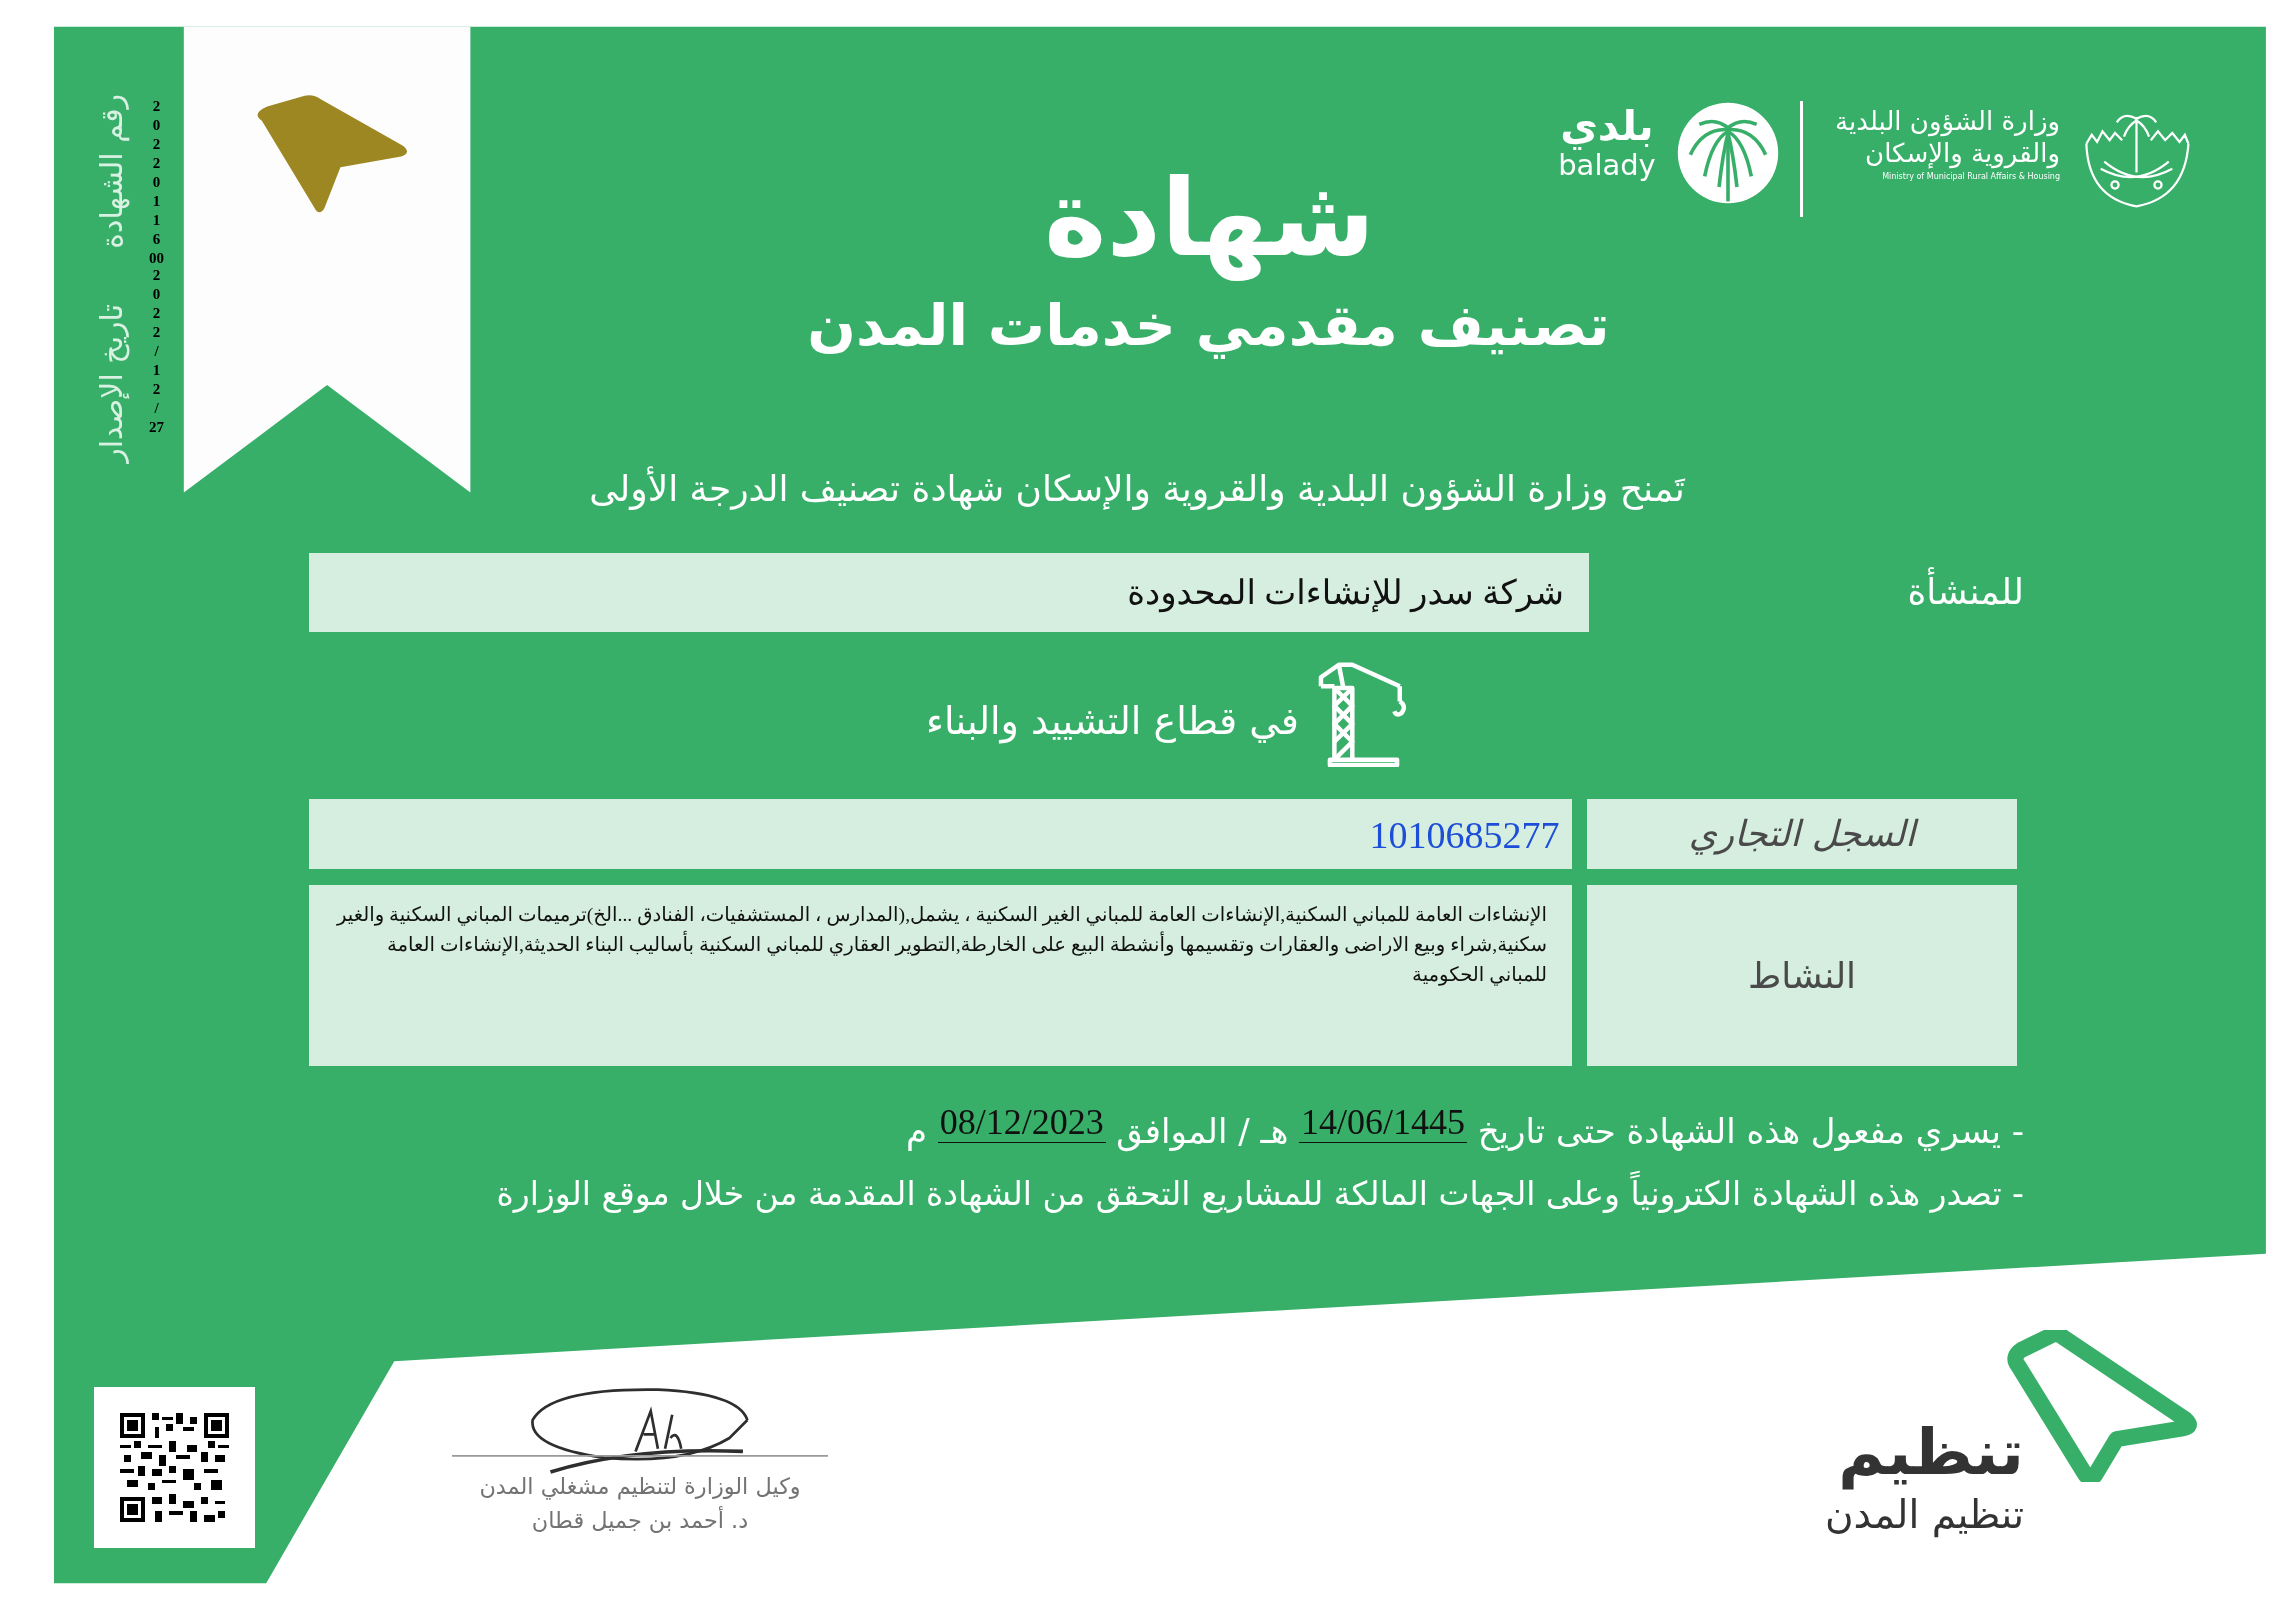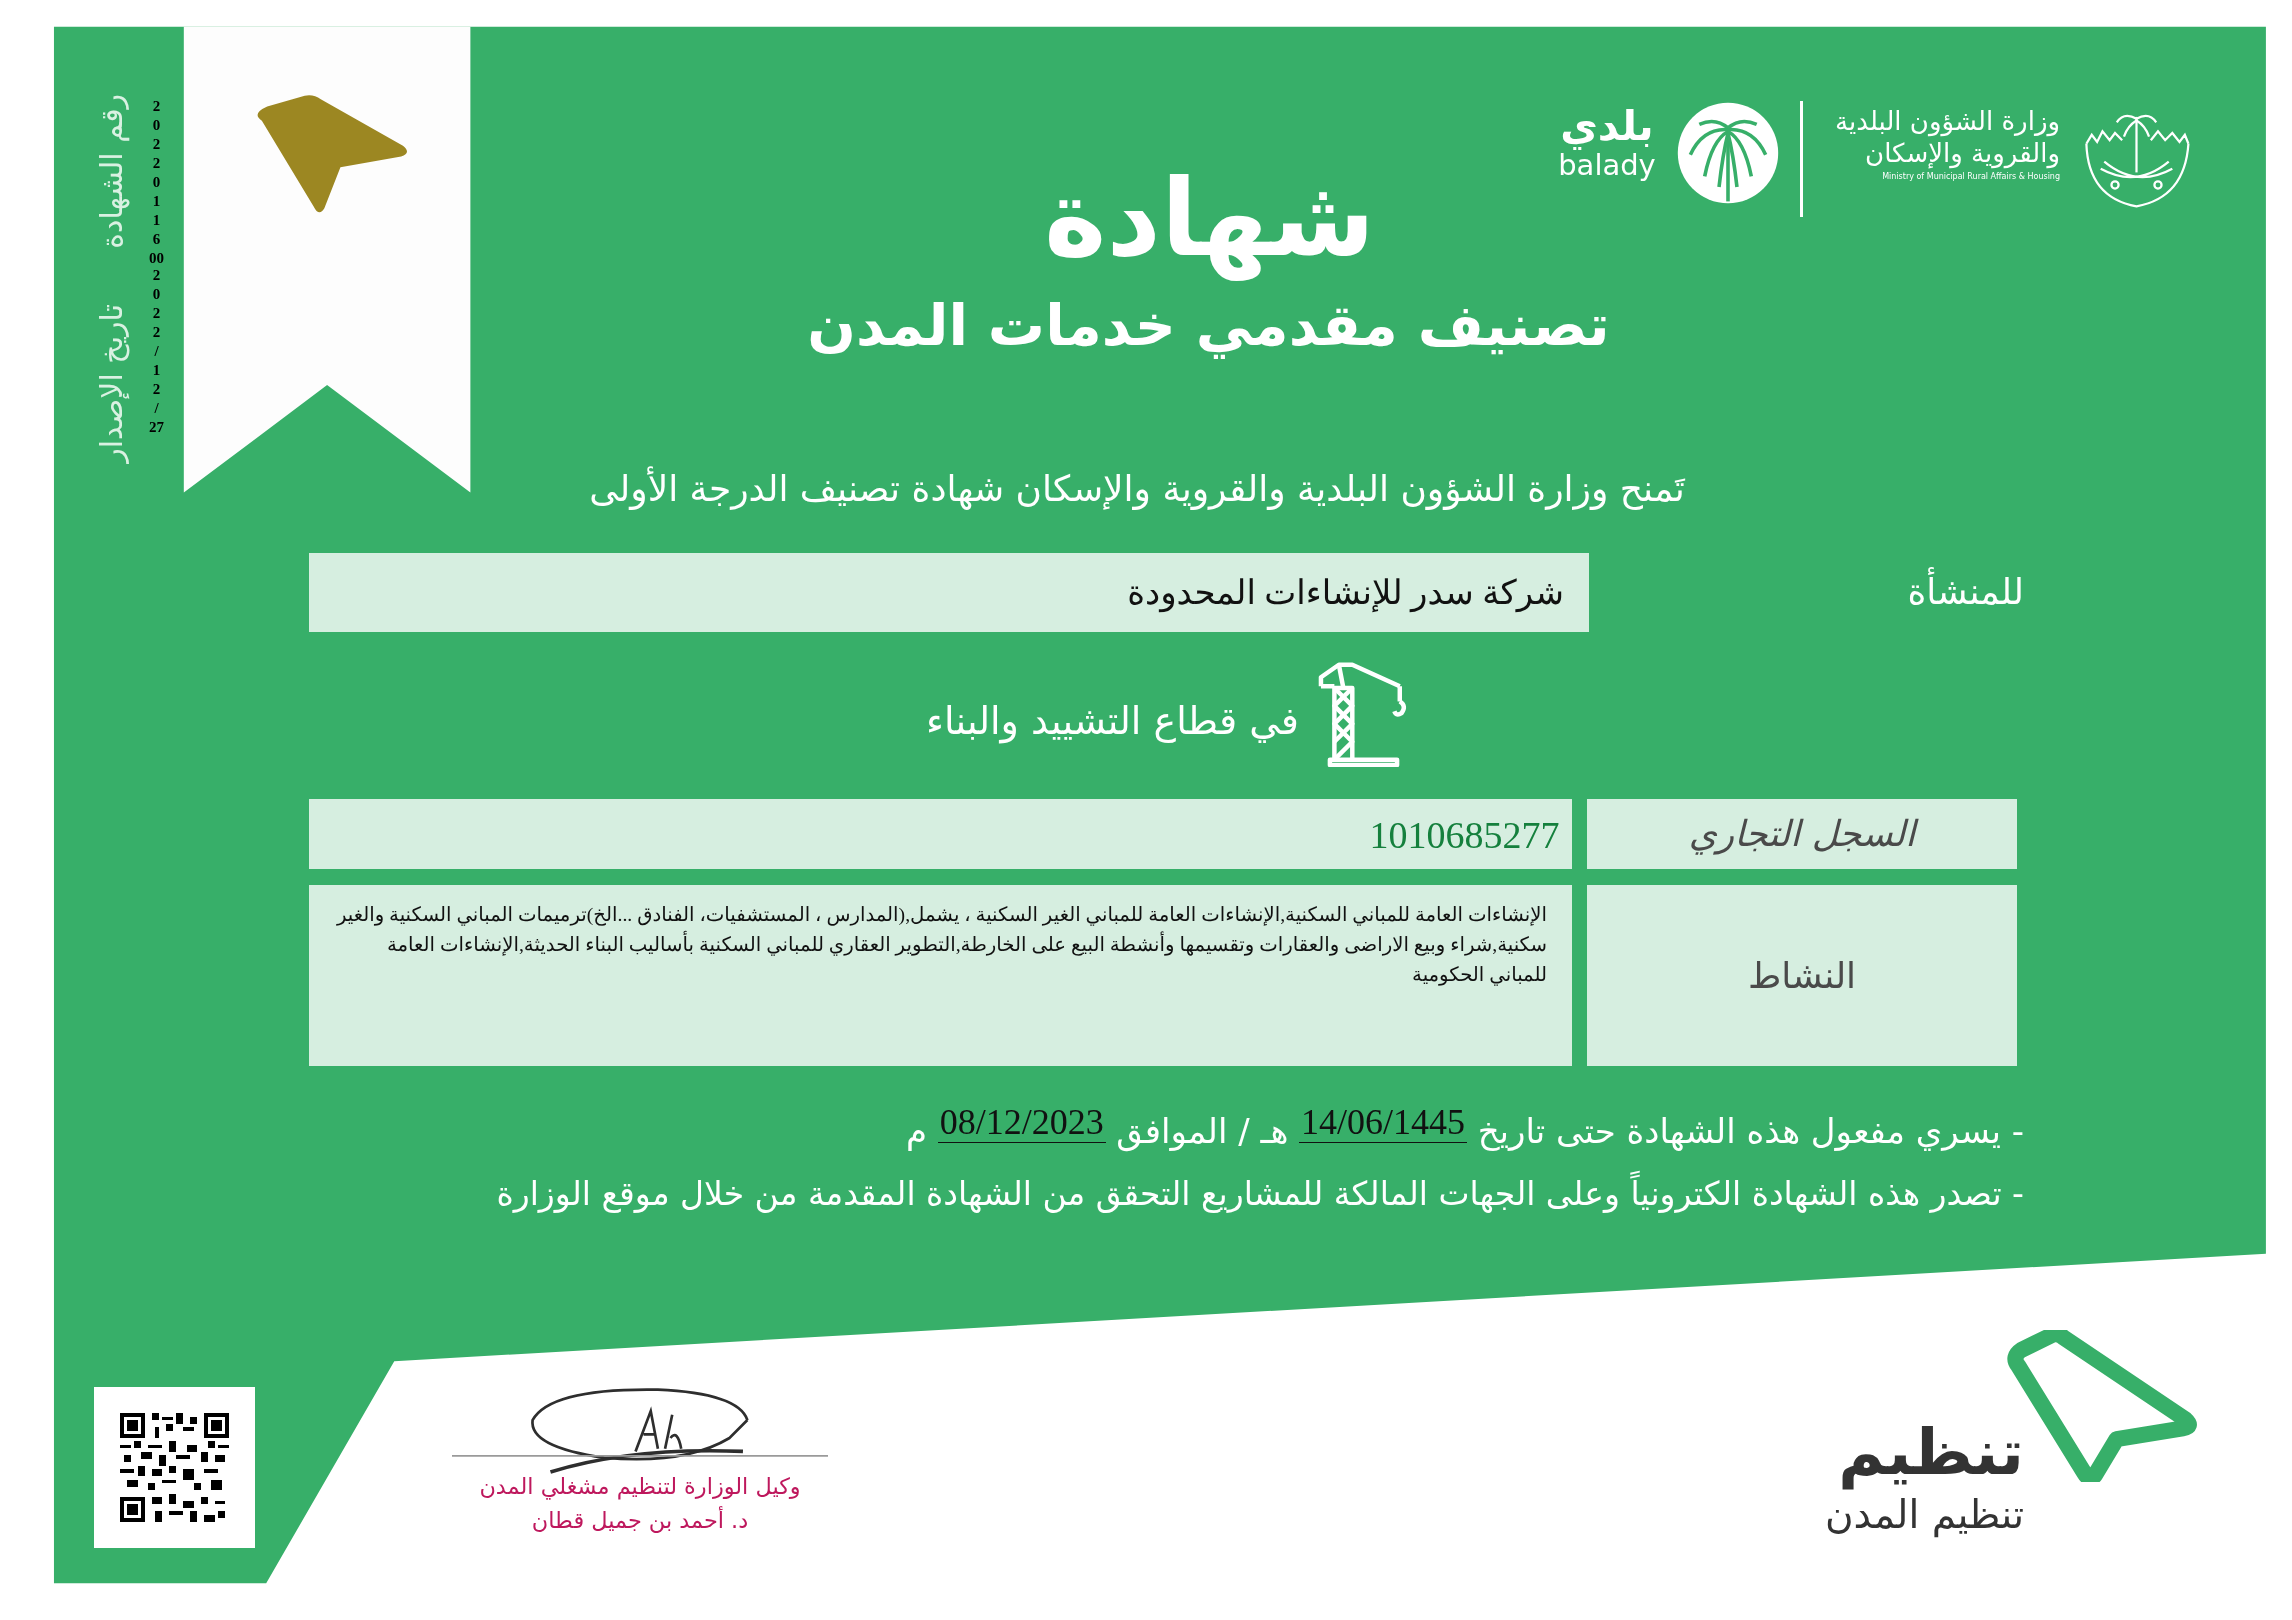--- a/index.html
+++ b/index.html
@@ -124,21 +124,21 @@
     <path d="M25,30 L45,50 L25,70 L45,90 L25,110 M45,30 L25,50 L45,70 L25,90"></path>
     <path d="M10,28 L10,18 L30,4 L45,4 L98,28"></path>
     <path d="M10,28 L25,28 M30,4 L35,30"></path>
     <path d="M98,28 L98,45"></path>
     <path d="M98,45 Q106,50 100,58 Q94,62 92,56"></path>
   </g>
 </svg>
 
 <div>
   <div class="cell" style="left:309px;top:799px;width:1263px;height:70px;">
-    <span class="serif" style="position:absolute;right:12.5px;top:0;font-size:38px;line-height:73px;color:#15803d;">1010685277</span>
+    <span class="serif" style="position:absolute;right:12.5px;top:0;font-size:38px;line-height:73px;color:#1d4ed8;">1010685277</span>
   </div>
   <div class="cell rtl" style="left:1587px;top:799px;width:430px;height:70px;">
     <span style="display:block;text-align:center;font-size:36px;line-height:70px;color:#4a4a4a;font-style:italic;">السجل التجاري</span>
   </div>
   <div class="cell rtl" style="left:309px;top:885px;width:1263px;height:181px;padding:14.3px 25px 0 25px;">
     <span class="serif" style="display:block;font-size:19.7px;line-height:30px;color:#111;text-align:right;">الإنشاءات العامة للمباني السكنية,الإنشاءات العامة للمباني الغير السكنية ، يشمل,(المدارس ، المستشفيات، الفنادق ...الخ)ترميمات المباني السكنية والغير سكنية,شراء وبيع الاراضى والعقارات وتقسيمها وأنشطة البيع على الخارطة,التطوير العقاري للمباني السكنية بأساليب البناء الحديثة,الإنشاءات العامة للمباني الحكومية</span>
   </div>
   <div class="cell rtl" style="left:1587px;top:885px;width:430px;height:181px;">
     <span style="display:block;text-align:center;font-size:36px;line-height:181px;color:#4a4a4a;">النشاط</span>
   </div>
@@ -212,21 +212,21 @@
     </g>
   </svg>
 </div>
 
 <svg class="abs" style="left:452px;top:1384px;" width="376" height="99" viewBox="0 0 420 110">
   <path d="M330,40 Q320,10 230,6 Q110,4 90,40 Q86,70 170,82 Q260,90 310,60 Q330,40 330,40" stroke="#2e2e2e" stroke-width="3" fill="none"></path>
   <path d="M110,98 Q200,70 325,75" stroke="#2e2e2e" stroke-width="4" fill="none"></path>
   <path d="M205,75 L222,30 L230,72 M214,56 L228,56 M238,72 L246,34 M244,60 Q252,50 256,72" stroke="#2e2e2e" stroke-width="3" fill="none"></path>
   <line x1="0" y1="80" x2="420" y2="80" stroke="#9a9a9a" stroke-width="2"></line>
 </svg>
-<div class="abs rtl" style="left:452px;top:1469px;width:376px;text-align:center;color:#be185d;">
+<div class="abs rtl" style="left:452px;top:1469px;width:376px;text-align:center;color:#737373;">
   <div style="font-size:22.4px;line-height:34px;">وكيل الوزارة لتنظيم مشغلي  المدن</div>
   <div style="font-size:22.4px;line-height:34px;">د. أحمد بن جميل قطان</div>
 </div>
 
 <svg class="abs" style="left:2002px;top:1330px;" width="197" height="152" viewBox="0 0 220 170">
   <path d="M18,40 Q10,30 22,22 L55,6 Q62,2 68,8 L205,100 Q214,108 202,110 L128,122 L104,162 Q98,170 92,160 Z" fill="none" stroke="#37af69" stroke-width="18" stroke-linejoin="round"></path>
 </svg>
 <div class="abs rtl" style="left:1755px;top:1415px;width:269px;text-align:right;color:#333;">
   <div style="font-size:63px;font-weight:bold;line-height:75px;">تنظيم</div>
   <div style="font-size:39px;line-height:50px;">تنظيم المدن</div>

